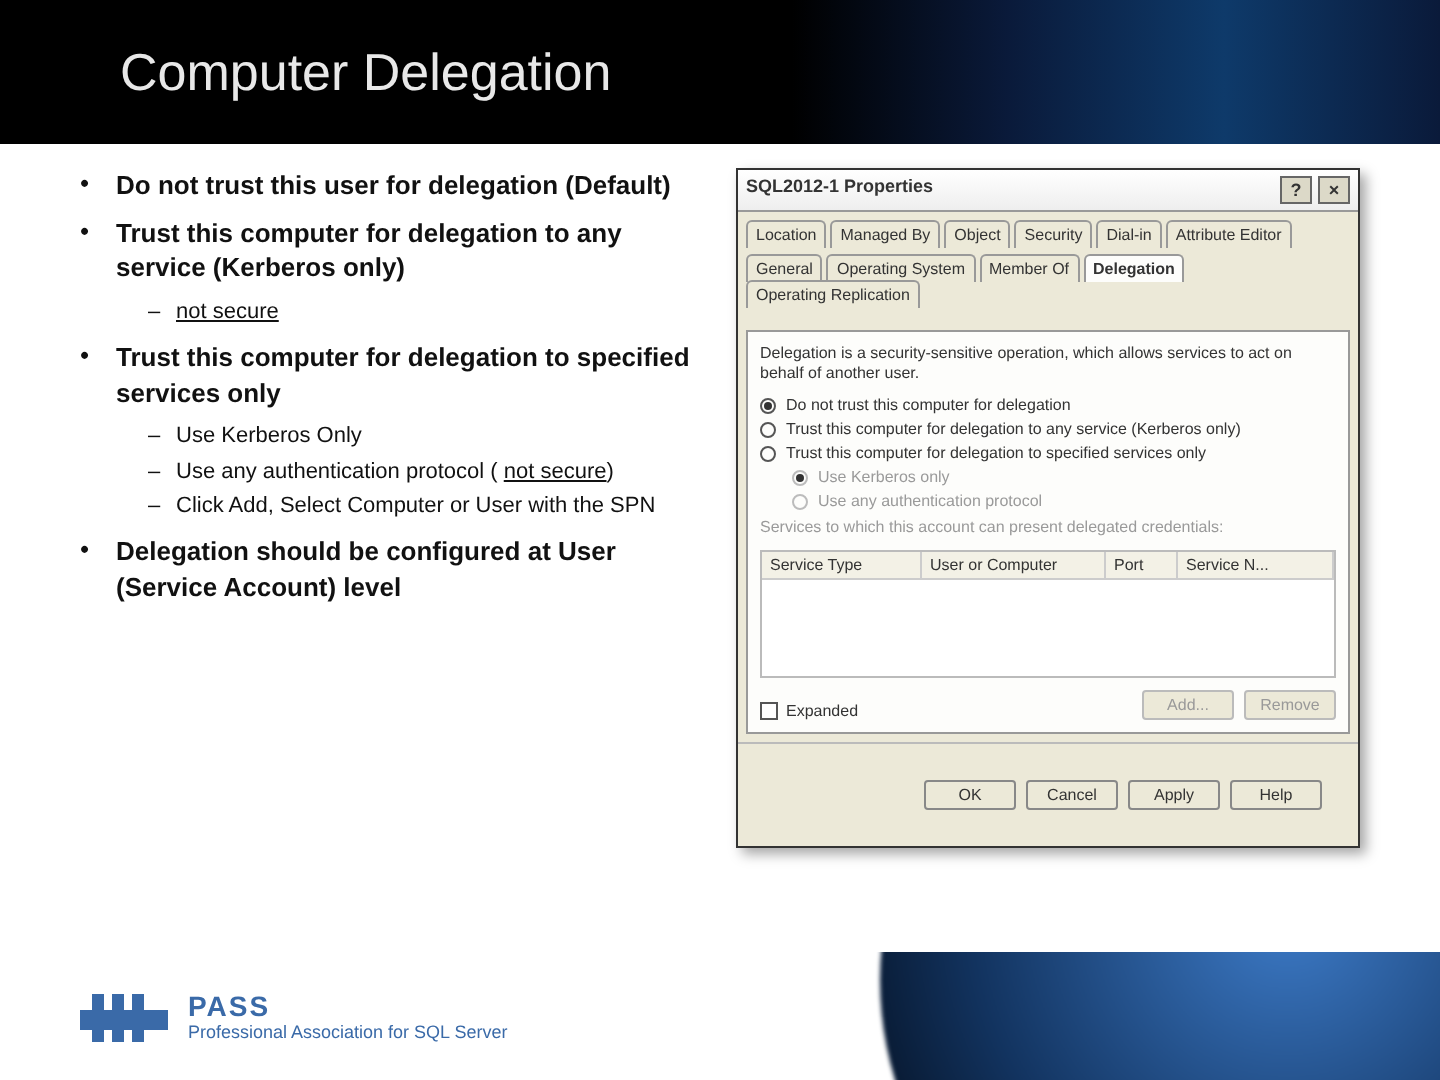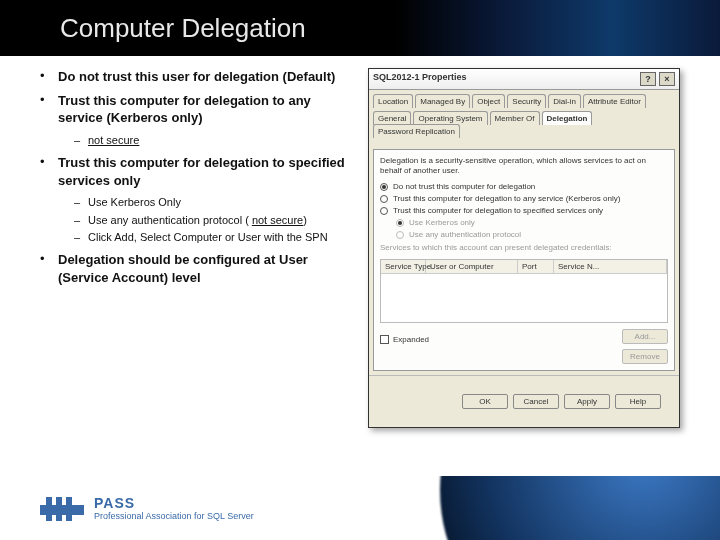--- a/index.html
+++ b/index.html
@@ -5,21 +5,21 @@
   * { box-sizing: border-box; margin: 0; padding: 0; }
   body {
     width: 720px; height: 540px;
     font-family: Arial, Helvetica, sans-serif;
     background: #fff;
     overflow: hidden;
     position: relative;
   }
   .title-band {
     background: linear-gradient(to right, #000 0%, #000 55%, #0a1a3a 70%, #0e3a6a 85%, #0a1a3a 100%);
-    height: 56px;
+    height: 72px;
     display: flex;
     align-items: center;
     padding-left: 60px;
     color: #e8e8e8;
   }
   .title-band h1 { font-size: 26px; font-weight: 400; }
   .content-row {
     display: flex;
     padding: 12px 20px 0 40px;
     gap: 18px;
@@ -81,21 +81,21 @@
     margin-top: 4px;
     border: 1px solid #bbb;
     height: 64px;
     background: #fff;
     position: relative;
   }
   .svc-head { display: flex; background: #f3f1e6; border-bottom: 1px solid #ccc; font-size: 8px; }
   .svc-head div { padding: 2px 4px; border-right: 1px solid #ccc; white-space: nowrap; }
   .chkline { display:flex; align-items:center; gap:4px; margin-top:6px; font-size:8px; }
   .chkbox { width:9px; height:9px; border:1px solid #555; background:#fff; }
-  .btnrow { display:flex; gap:5px;flex-direction:column; }
+  .btnrow { display:flex; gap:5px; }
   .dbtn {
     min-width: 46px; padding: 2px 6px;
     border: 1px solid #888; background: #ece9d8;
     font-size: 8px; text-align: center;
     border-radius: 2px;
   }
   .dbtn.disabled { color:#999; border-color:#bbb; }
   .dlg-ftr {
     display:flex; justify-content:flex-end; gap:5px;
     padding: 18px; border-top: 1px solid #bbb;
@@ -195,21 +195,21 @@
         <div class="tab">Object</div>
         <div class="tab">Security</div>
         <div class="tab">Dial-in</div>
         <div class="tab">Attribute Editor</div>
       </div>
       <div class="tabs">
         <div class="tab">General</div>
         <div class="tab">Operating System</div>
         <div class="tab">Member Of</div>
         <div class="tab active">Delegation</div>
-        <div class="tab">Password Replication</div>
+        <div class="tab">Operating Replication</div>
       </div>
       <div class="tab-body">
         <div class="note">Delegation is a security-sensitive operation, which allows services to act on behalf of another user.</div>
 
         <div class="opt">
           <span class="radio checked"></span>
           <span>Do not trust this computer for delegation</span>
         </div>
         <div class="opt">
           <span class="radio"></span>
@@ -224,21 +224,21 @@
           <span>Use Kerberos only</span>
         </div>
         <div class="opt sub-opt disabled">
           <span class="radio"></span>
           <span>Use any authentication protocol</span>
         </div>
         <div class="note" style="color:#9a9a9a;margin-top:4px">Services to which this account can present delegated credentials:</div>
 
         <div class="svc-box">
           <div class="svc-head">
-            <div style="width:45px">Service Type</div>
+            <div style="width:80px">Service Type</div>
             <div style="width:92px">User or Computer</div>
             <div style="width:36px">Port</div>
             <div style="flex:1">Service N...</div>
           </div>
         </div>
 
         <div style="display:flex;justify-content:space-between;align-items:flex-start;margin-top:6px">
           <div class="chkline">
             <span class="chkbox"></span>
             <span>Expanded</span>

